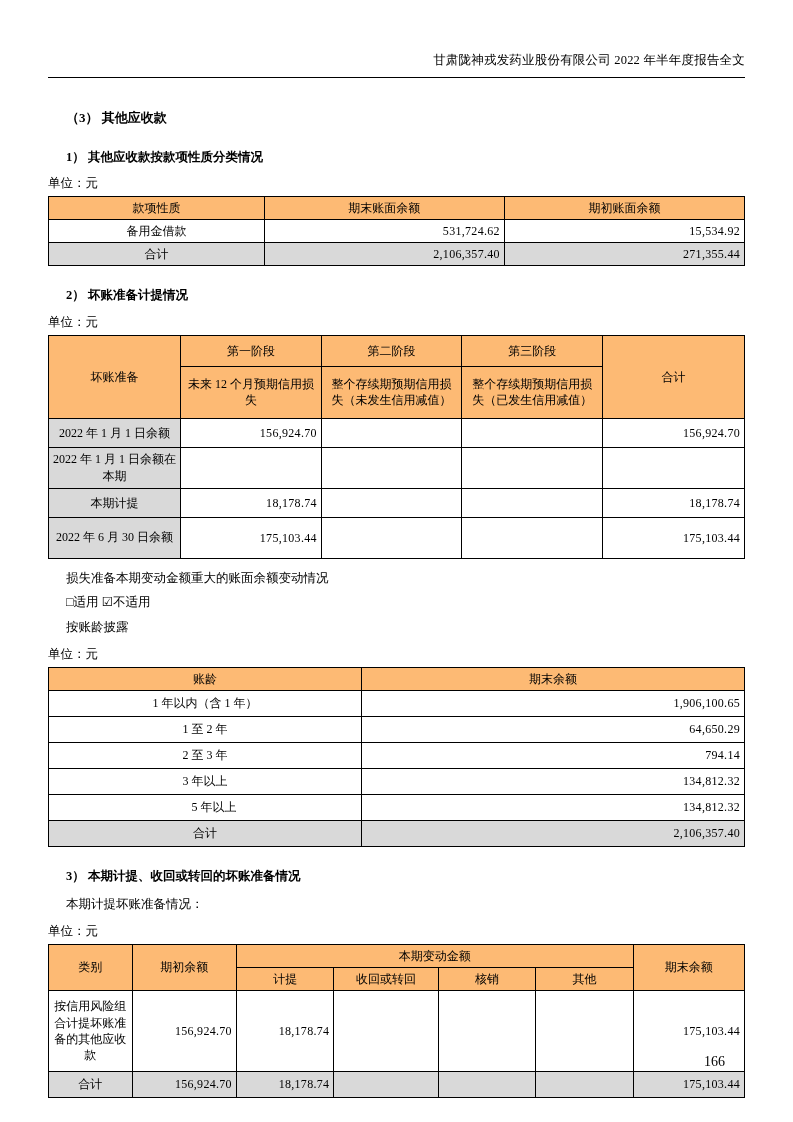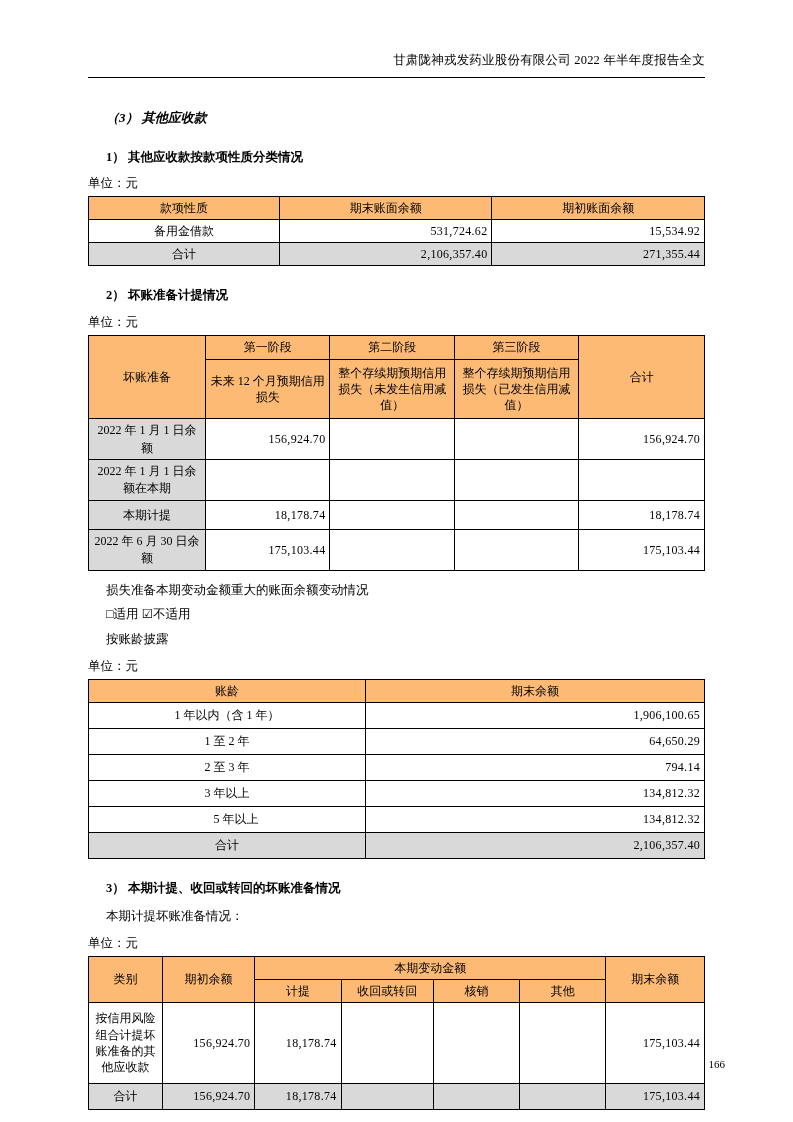--- a/index.html
+++ b/index.html
@@ -12,42 +12,41 @@
     height: 1122px;
     font-family: "Liberation Serif", "DejaVu Serif", serif;
     color: #000000;
     position: relative;
   }
   .page {
     position: relative;
     width: 793px;
     height: 1122px;
     box-sizing: border-box;
-    padding: 0 88px;
+    padding: 0 48px;
   }
   .header {
     padding-top: 52px;
     text-align: right;
     font-size: 12.5px;
     letter-spacing: 0.2px;
   }
   .header-rule {
     margin-top: 8px;
     border-bottom: 1.4px solid #000;
   }
   .content {
     padding-top: 16px;
     font-size: 12.5px;
     line-height: 1.5;
   }
   .h-sec {
     font-weight: bold;
     font-size: 13px;
     margin: 14px 0 0 18px;
-    font-style: italic;
   }
   .h-sub {
     font-weight: bold;
     font-size: 12.5px;
     margin: 20px 0 0 18px;
   }
   .para {
     margin: 10px 0 0 18px;
     font-size: 12.5px;
   }
@@ -87,21 +86,21 @@
     text-align: center;
   }
   .checkline {
     margin: 6px 0 0 18px;
     font-size: 12.5px;
   }
   .pageno {
     position: absolute;
     right: 68px;
     bottom: 52px;
-    font-size: 11px;
+    font-size: 14px;
     margin-left: 40px;
   }
   .tight { line-height: 1.35; }
 </style>
 </head>
 <body>
 
 <div class="page">
 
   <div class="header">

